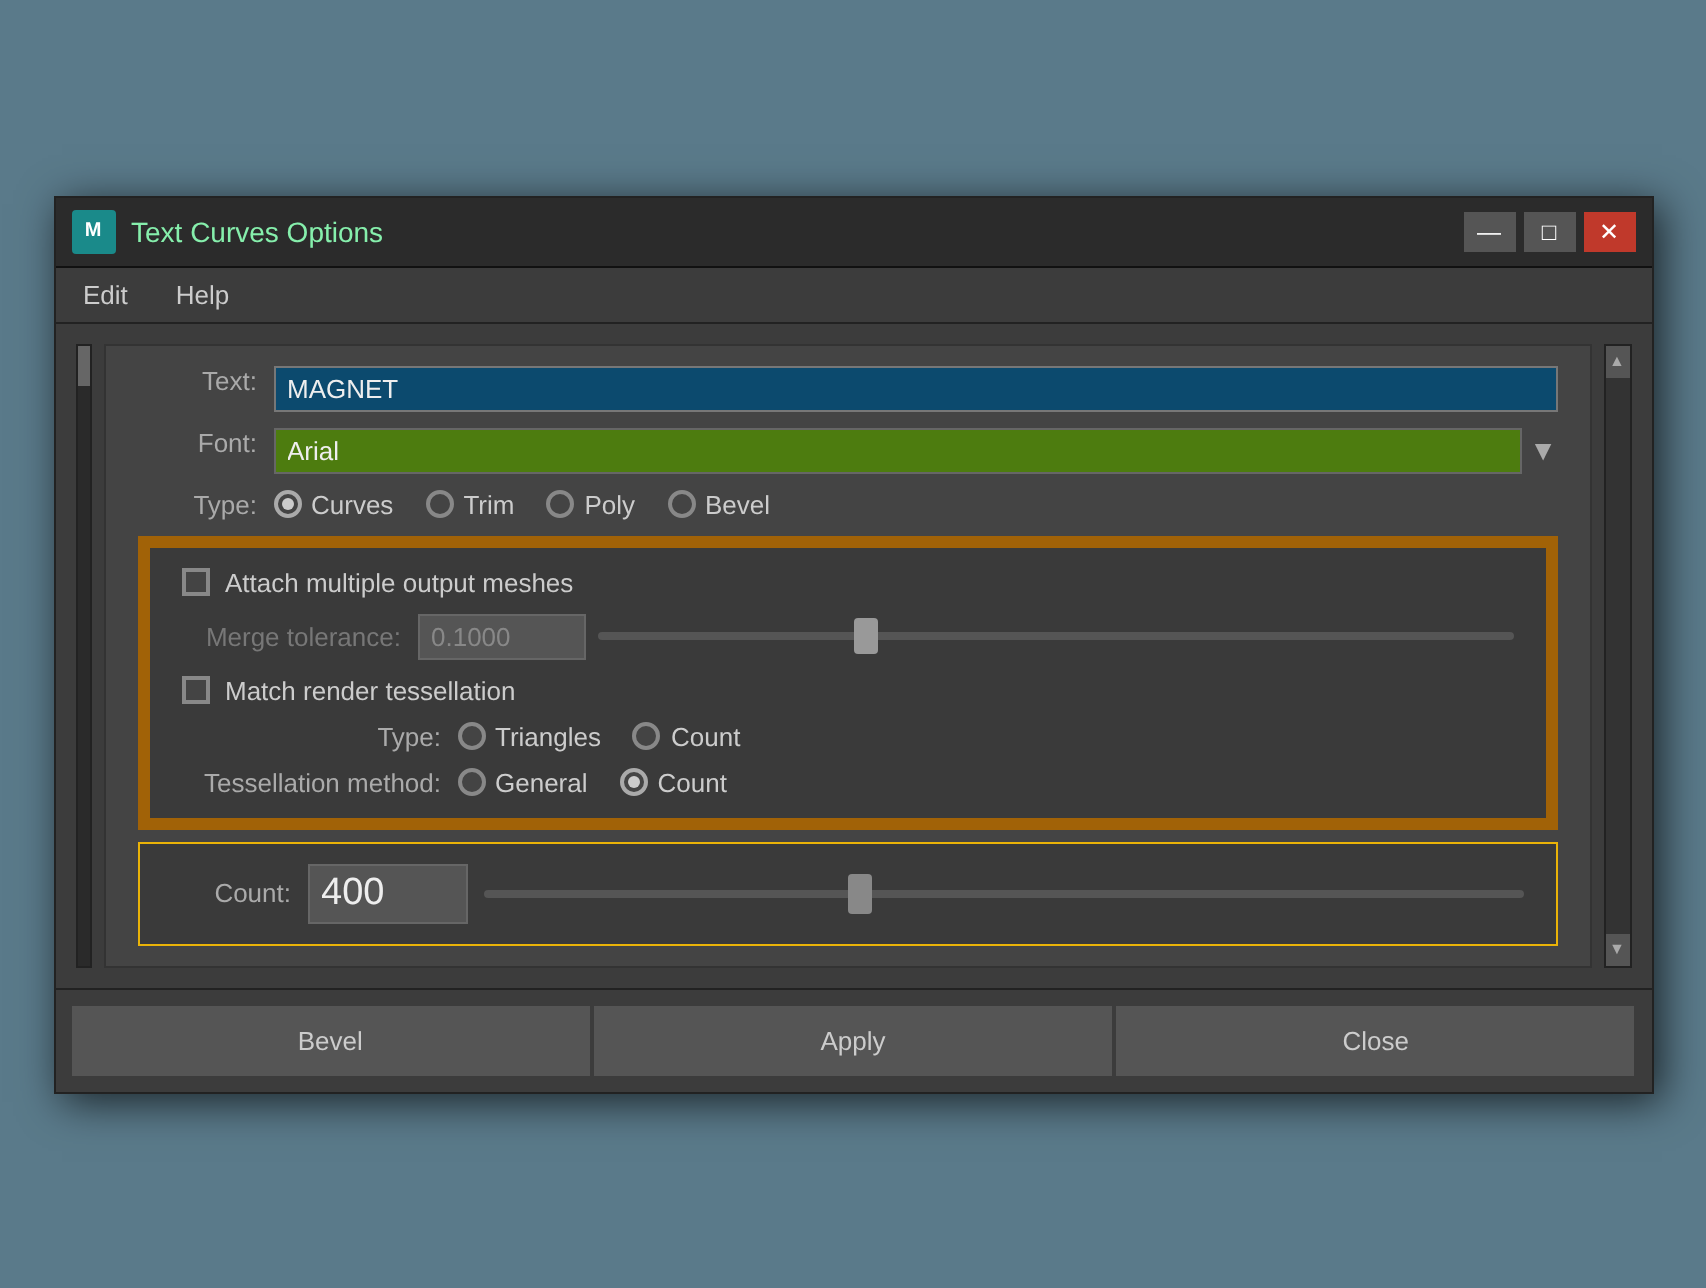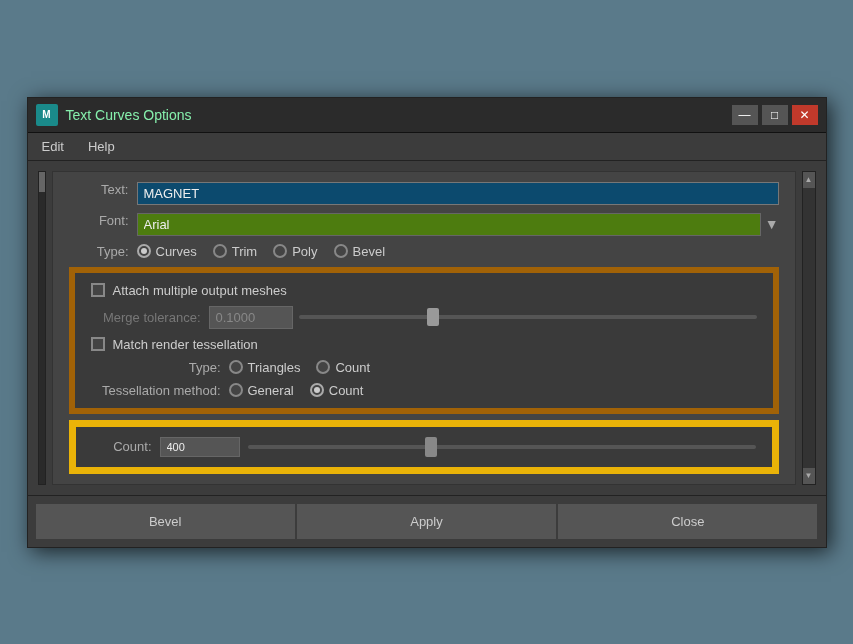--- a/index.html
+++ b/index.html
@@ -290,42 +290,42 @@
       background: #999;
       border-radius: 2px;
       position: absolute;
       top: 50%;
       transform: translateY(-50%);
       cursor: pointer;
     }
 
     .count-section {
       background: #3a3a3a;
-      border: 7px solid #eab308;
+      border: 1px solid #eab308;
       padding: 10px 16px;
     }
 
     .count-row {
       display: flex;
       align-items: center;
       gap: 8px;
     }
 
     .count-label {
       color: #aaa;
       min-width: 60px;
       text-align: right;
     }
 
     .count-input {
       background: #555;
       border: 1px solid #666;
       color: #eee;
       padding: 3px 6px;
-      font-size: 11px;
+      font-size: 19px;
       width: 80px;
       outline: none;
     }
 
     .count-slider-track {
       flex: 1;
       height: 4px;
       background: #555;
       border-radius: 2px;
       position: relative;

